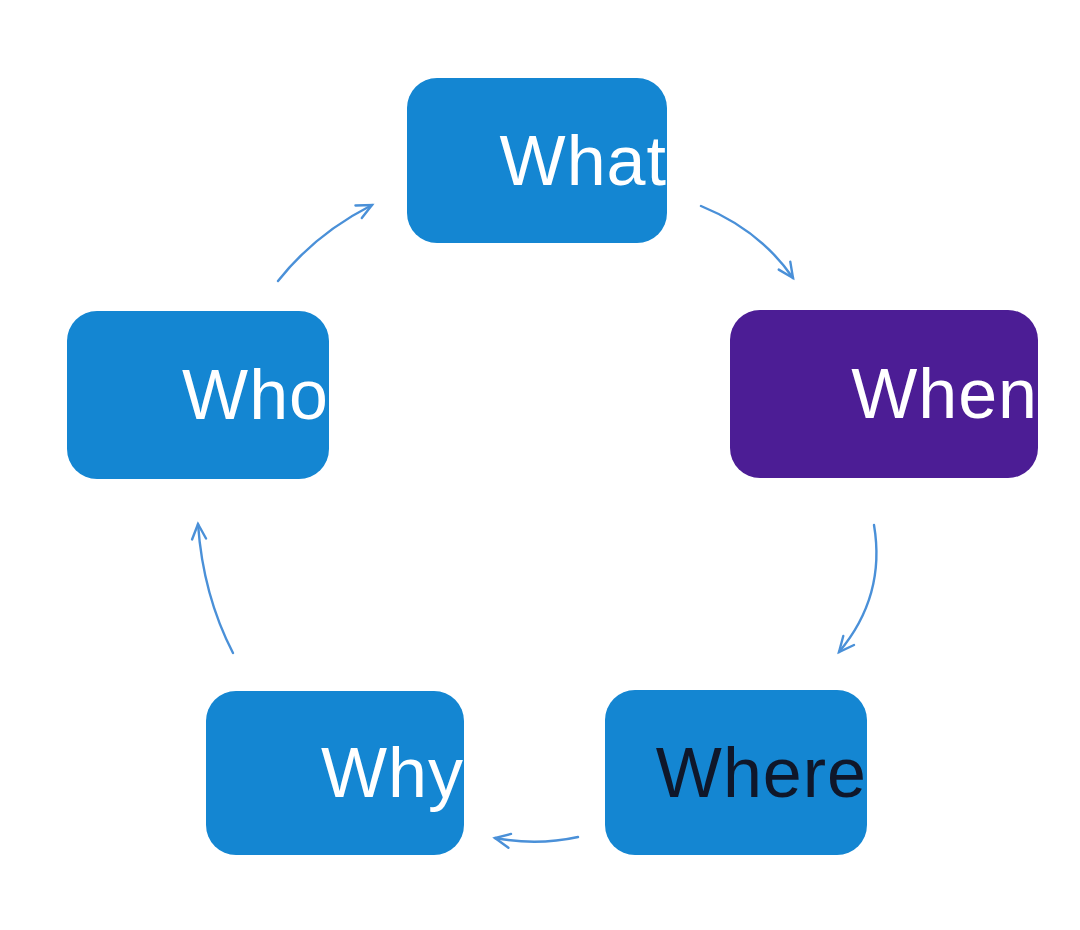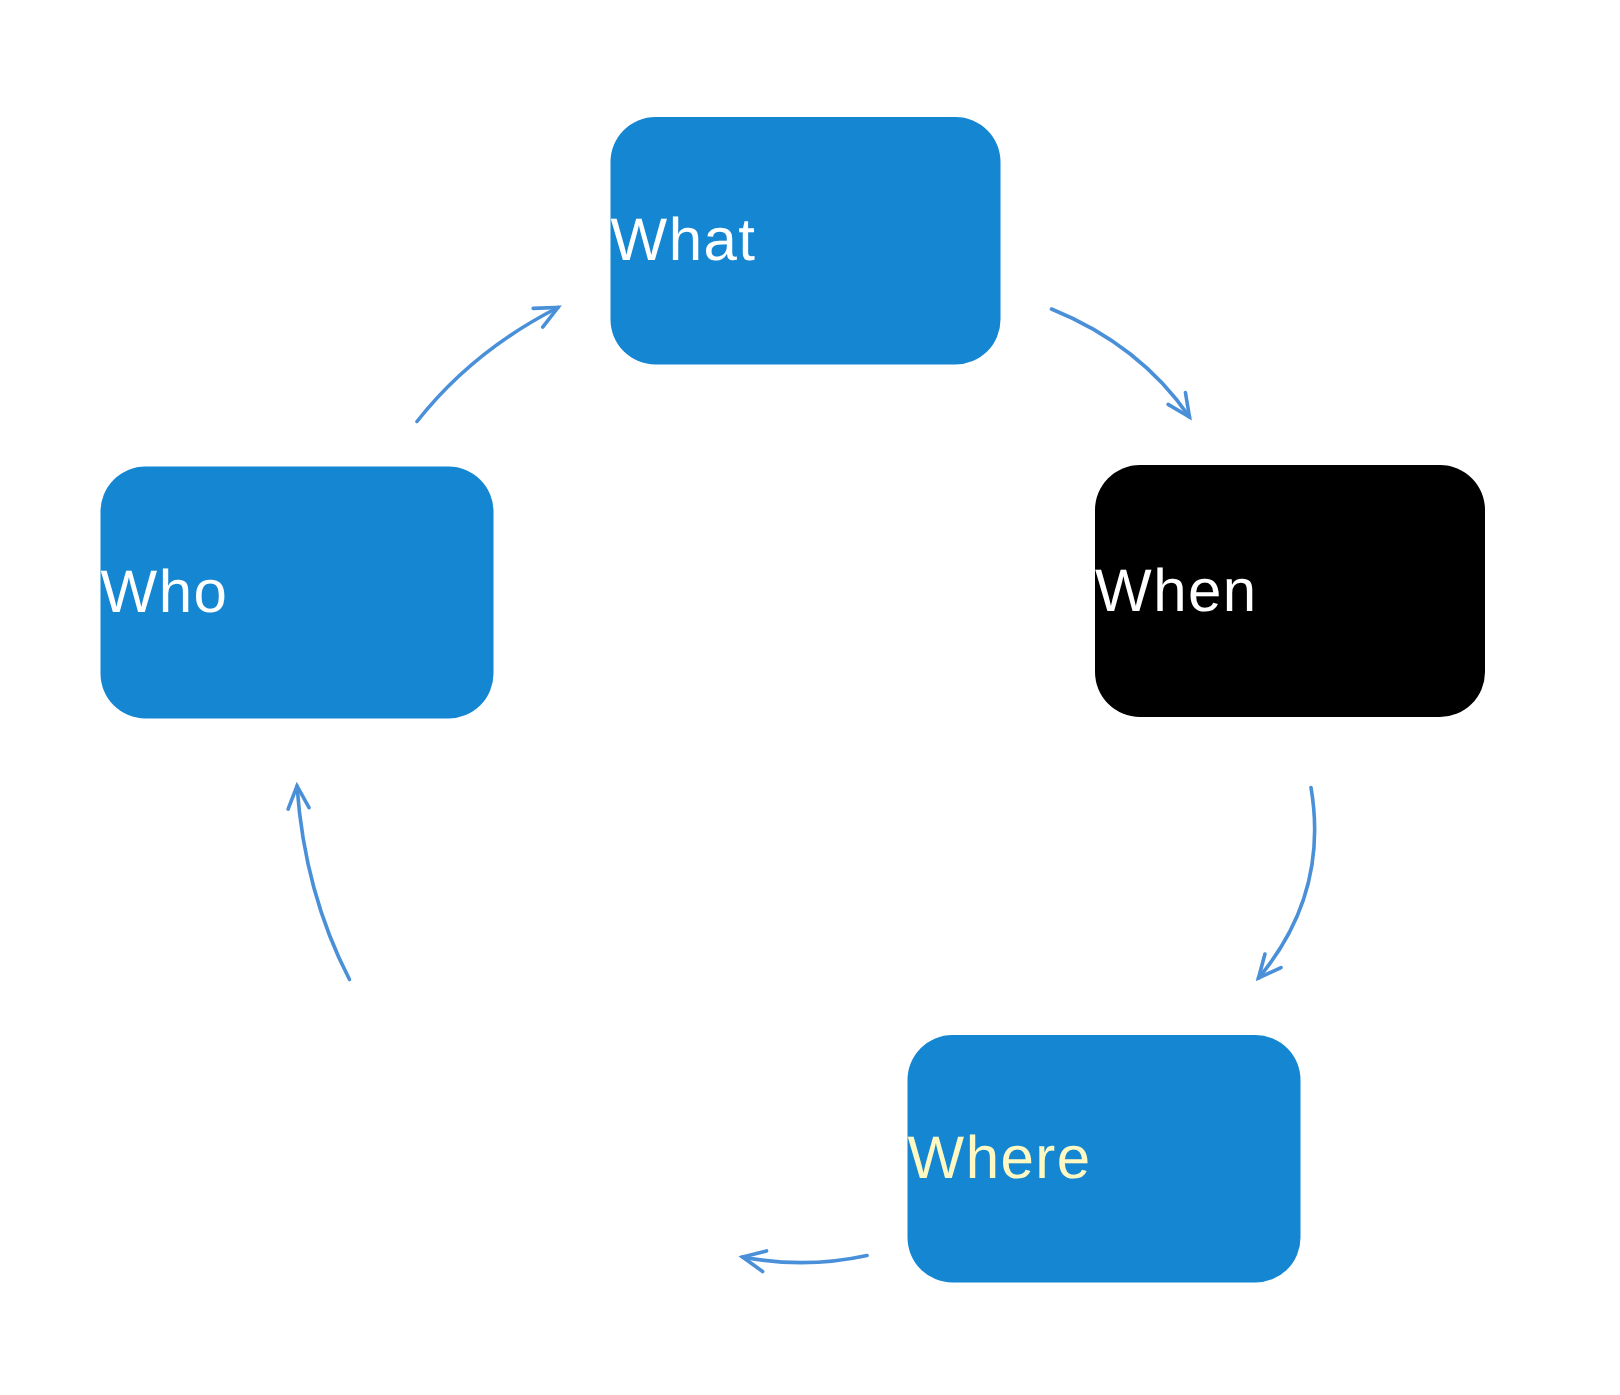--- a/index.html
+++ b/index.html
@@ -20,24 +20,24 @@
     left: 0;
     top: 0;
     width: 1080px;
     height: 930px;
     pointer-events: none;
   }
   .node {
     position: absolute;
     display: flex;
     align-items: center;
-    justify-content: flex-start;
+    justify-content: flex-end;
     border-radius: 30px;
     font-weight: 300;
-    font-size: 40px;
+    font-size: 70px;
     letter-spacing: 1px;
     user-select: none;
   }
   .node-what  { left: 407px; top:  78px; width: 260px; height: 165px; }
   .node-when  { left: 730px; top: 310px; width: 260px; height: 168px; }
   .node-who   { left:  67px; top: 311px; width: 262px; height: 168px; }
   .node-why   { left: 206px; top: 691px; width: 258px; height: 164px; }
   .node-where { left: 605px; top: 690px; width: 262px; height: 165px; }
 </style>
 </head>
@@ -60,26 +60,29 @@
 
     <path class="arrow" d="M233 653 Q203 595 198 524" fill="none" stroke-width="2.4" stroke-linecap="round" marker-end="url(#arrowhead)" stroke="#4a90d8"></path>
 
     <path class="arrow" d="M278 281 Q315 234 372 205" fill="none" stroke-width="2.4" stroke-linecap="round" marker-end="url(#arrowhead)" stroke="#4a90d8"></path>
   </svg>
 
   <div class="node node-what" style="background: rgb(20, 134, 210); color: rgb(255, 255, 255);">
     <span>What</span>
   </div>
 
-  <div class="node node-when" style="background: #000000; color: rgb(255, 255, 255);">
+  <div class="node node-when" style="background: #4c1d95; color: rgb(255, 255, 255); padding-left: 48px;">
     <span>When</span>
   </div>
 
-  <div class="node node-where" style="background: rgb(20, 134, 210); color: #fef9c3;">
+  <div class="node node-where" style="background: rgb(20, 134, 210); color: #0f172a;">
     <span>Where</span>
   </div>
 
+  <div class="node node-why" style="background: rgb(20, 134, 210); color: rgb(255, 255, 255);">
+    <span>Why</span>
+  </div>
 
   <div class="node node-who" style="background: rgb(20, 134, 210); color: rgb(255, 255, 255);">
     <span>Who</span>
   </div>
 
 </div>
 
 </body></html>

